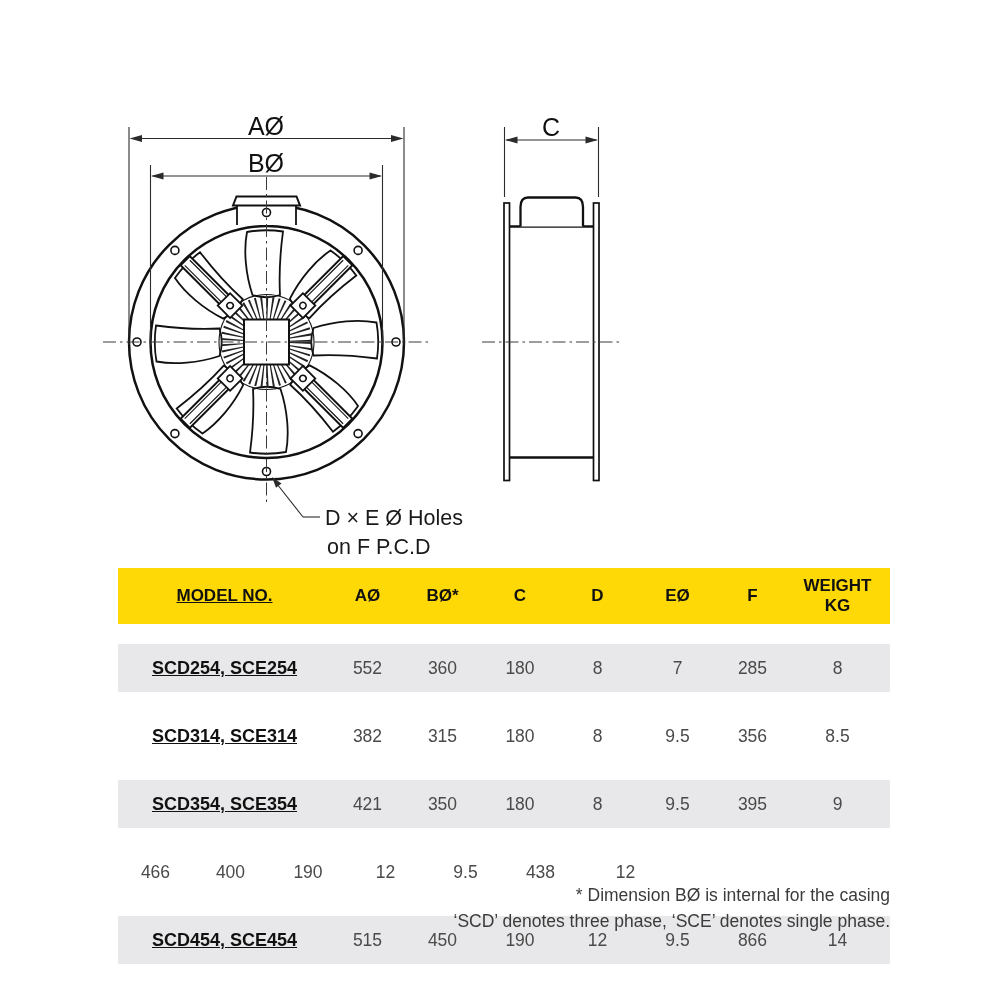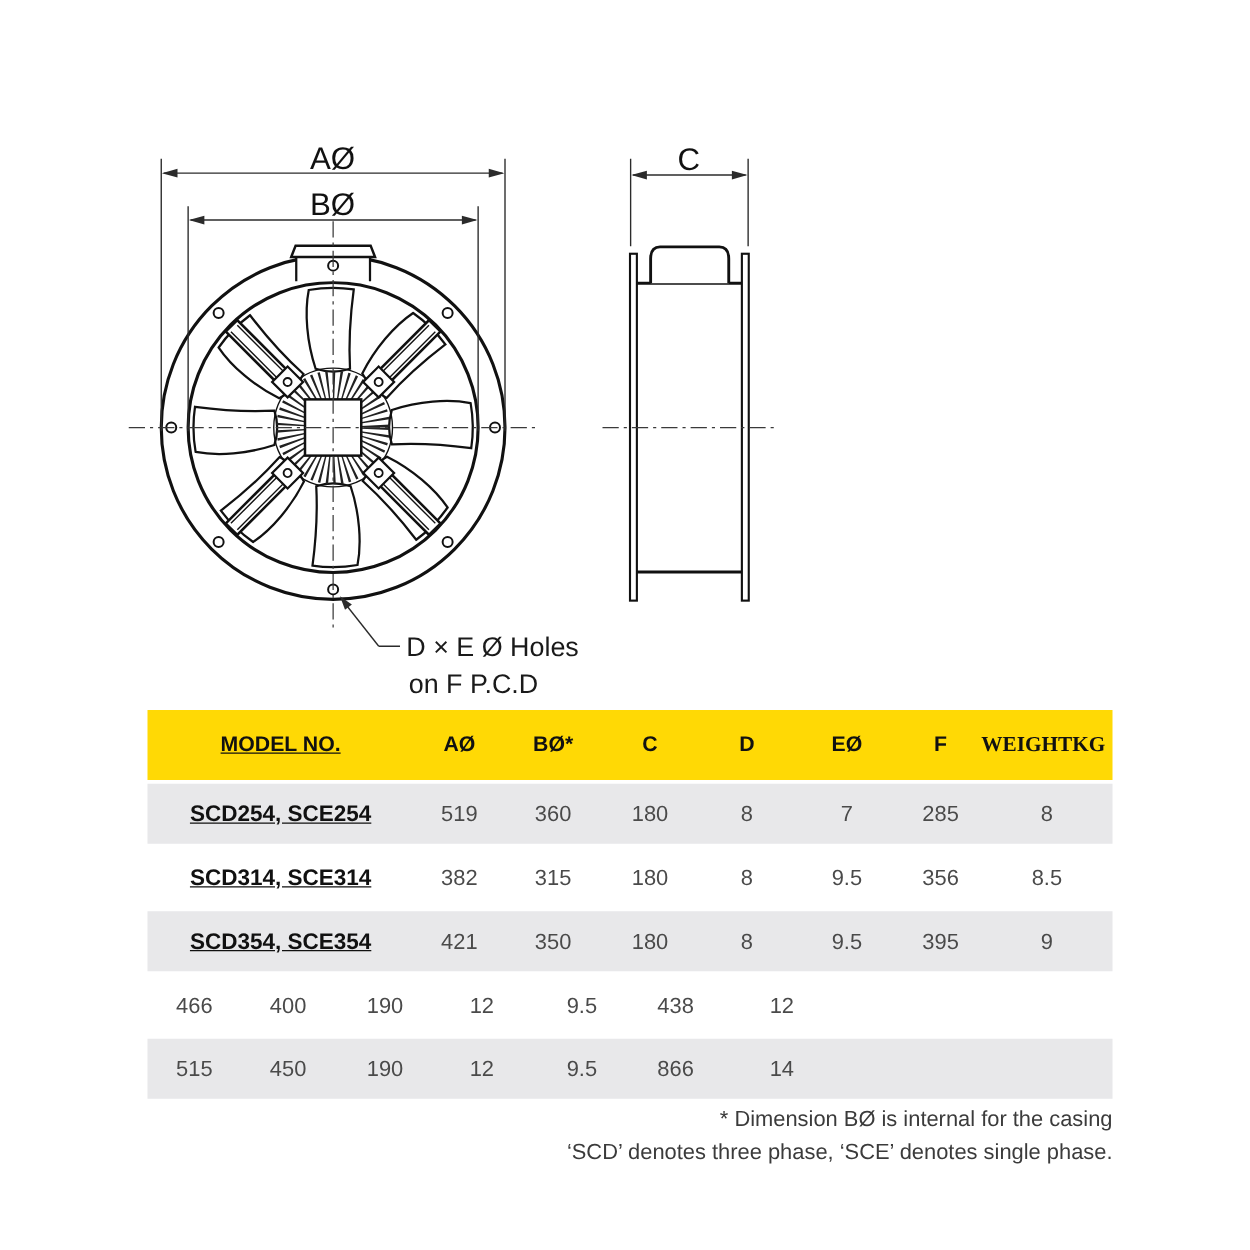--- a/index.html
+++ b/index.html
@@ -10,31 +10,31 @@
   .drawing{position:absolute;left:0;top:0;}
   svg text{font-family:"Liberation Sans", sans-serif;}
 
   
   .spec-table{position:absolute;left:118px;top:568px;width:772px;}
   .thead{
     display:flex;align-items:center;height:56px;background:#FFD905;
     font-weight:bold;font-size:17px;color:#111;
   }
   .trow{
-    display:flex;align-items:center;height:48px;margin-top:3px;
+    display:flex;align-items:center;height:48px;margin-top:20px;
     font-size:17.5px;color:#4a4a4a;background:#ffffff;
   }
   .trow.striped{background:#E8E8EA;}
   .col{text-align:center;}
   .col-model{width:212px;text-align:center;padding-left:1px;box-sizing:border-box;text-decoration:underline;}
   .trow .col-model{font-weight:bold;color:#111;font-size:18px;}
   .col-a{width:75px;} .col-b{width:75px;} .col-c{width:80px;}
   .col-d{width:75px;} .col-e{width:85px;} .col-f{width:65px;}
   .col-w{width:105px;}
-  .weight-head{display:flex;flex-direction:row;line-height:1.18;text-align:center;font-family:Liberation Serif, serif;}
+  .weight-head{display:flex;flex-direction:column;line-height:1.18;text-align:center;}
 
   
   .notes{
     position:absolute;right:110px;top:883px;text-align:right;
     font-size:17.5px;line-height:25.5px;color:#3b3b3b;margin-left:32px;
   }
 </style>
 </head>
 <body>
 
@@ -157,21 +157,21 @@
     <div class="col col-e">EØ</div>
     <div class="col col-f">F</div>
     <div class="col col-w weight-head">
       <span>WEIGHT</span>
       <span>KG</span>
     </div>
   </div>
 
   <div class="trow striped">
     <div class="col col-model">SCD254, SCE254</div>
-    <div class="col col-a">519</div>
+    <div class="col col-a">552</div>
     <div class="col col-b">360</div>
     <div class="col col-c">180</div>
     <div class="col col-d">8</div>
     <div class="col col-e">7</div>
     <div class="col col-f">285</div>
     <div class="col col-w">8</div>
   </div>
 
   <div class="trow">
     <div class="col col-model">SCD314, SCE314</div>
@@ -199,20 +199,21 @@
     <div class="col col-a">466</div>
     <div class="col col-b">400</div>
     <div class="col col-c">190</div>
     <div class="col col-d">12</div>
     <div class="col col-e">9.5</div>
     <div class="col col-f">438</div>
     <div class="col col-w">12</div>
   </div>
 
   <div class="trow striped">
+    <div class="col col-model">SCD454, SCE454</div>
     <div class="col col-a">515</div>
     <div class="col col-b">450</div>
     <div class="col col-c">190</div>
     <div class="col col-d">12</div>
     <div class="col col-e">9.5</div>
     <div class="col col-f">866</div>
     <div class="col col-w">14</div>
   </div>
 </div>
 

